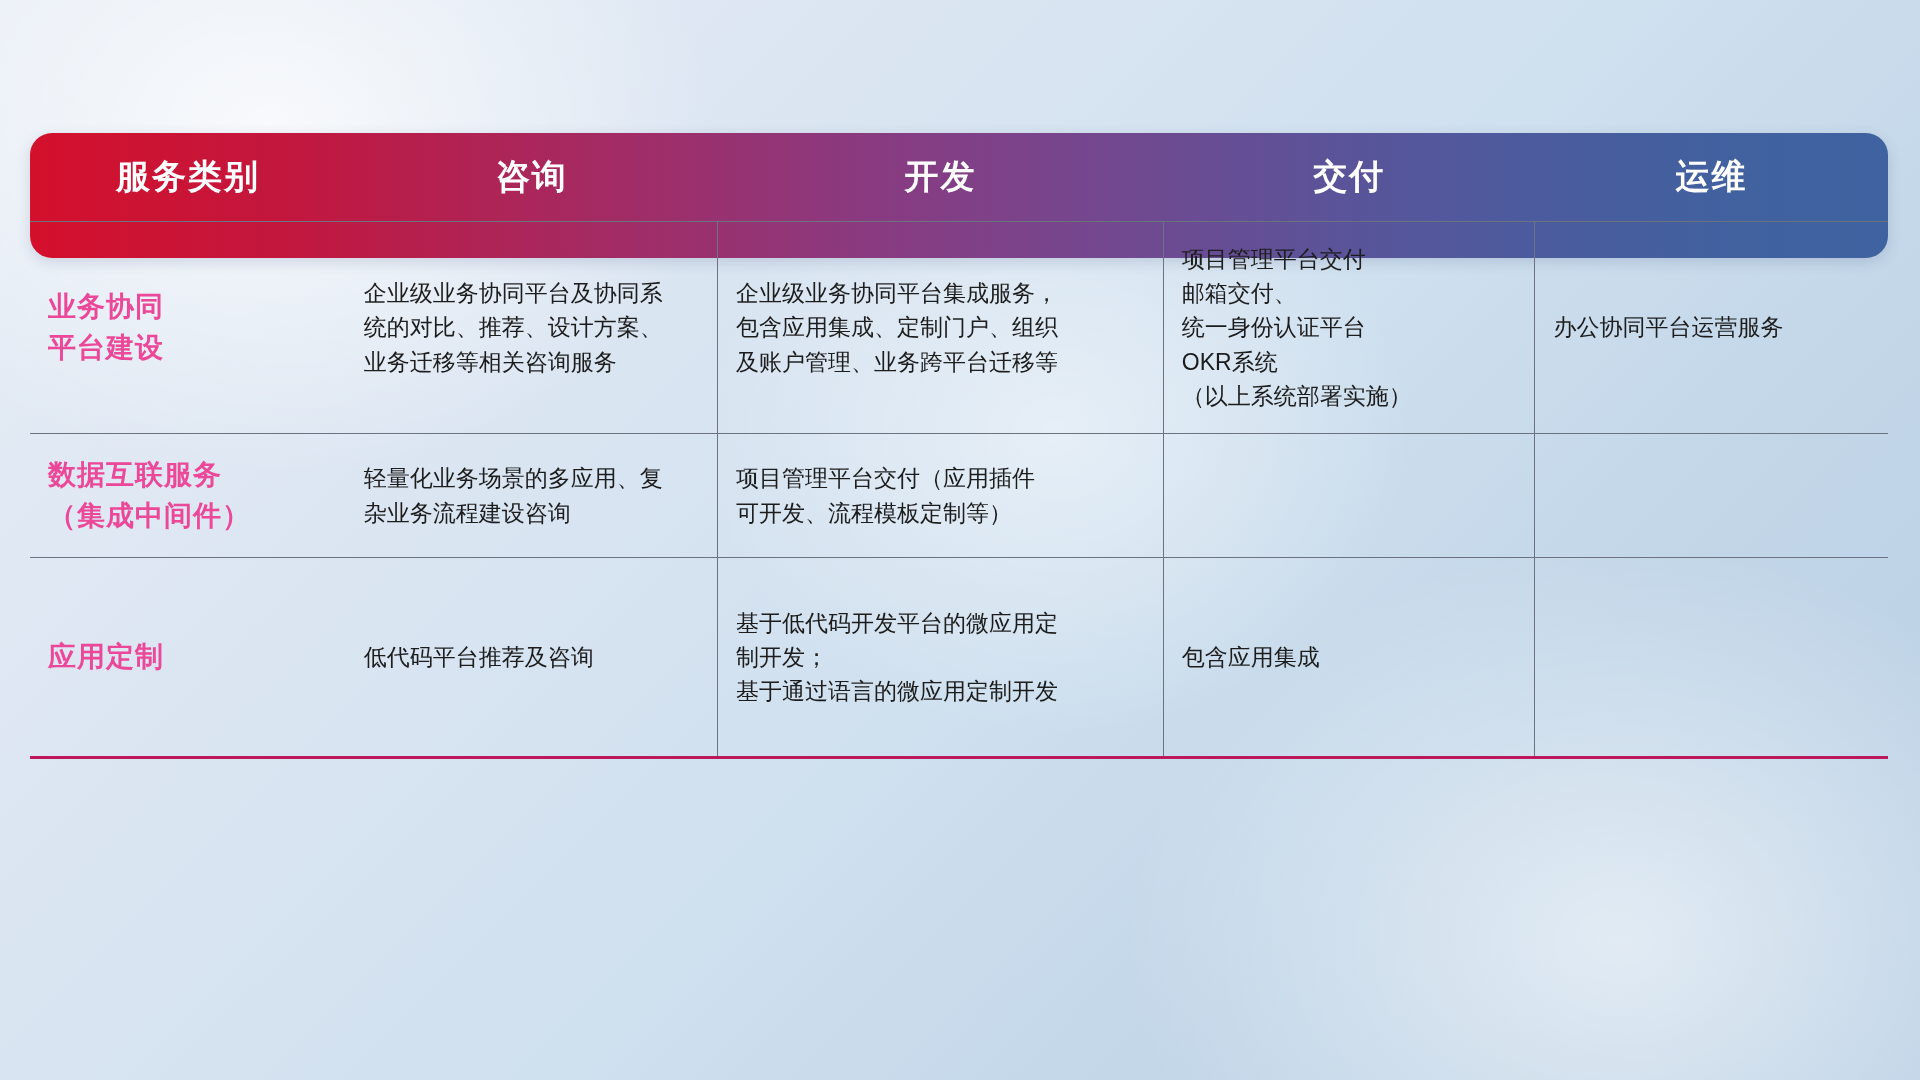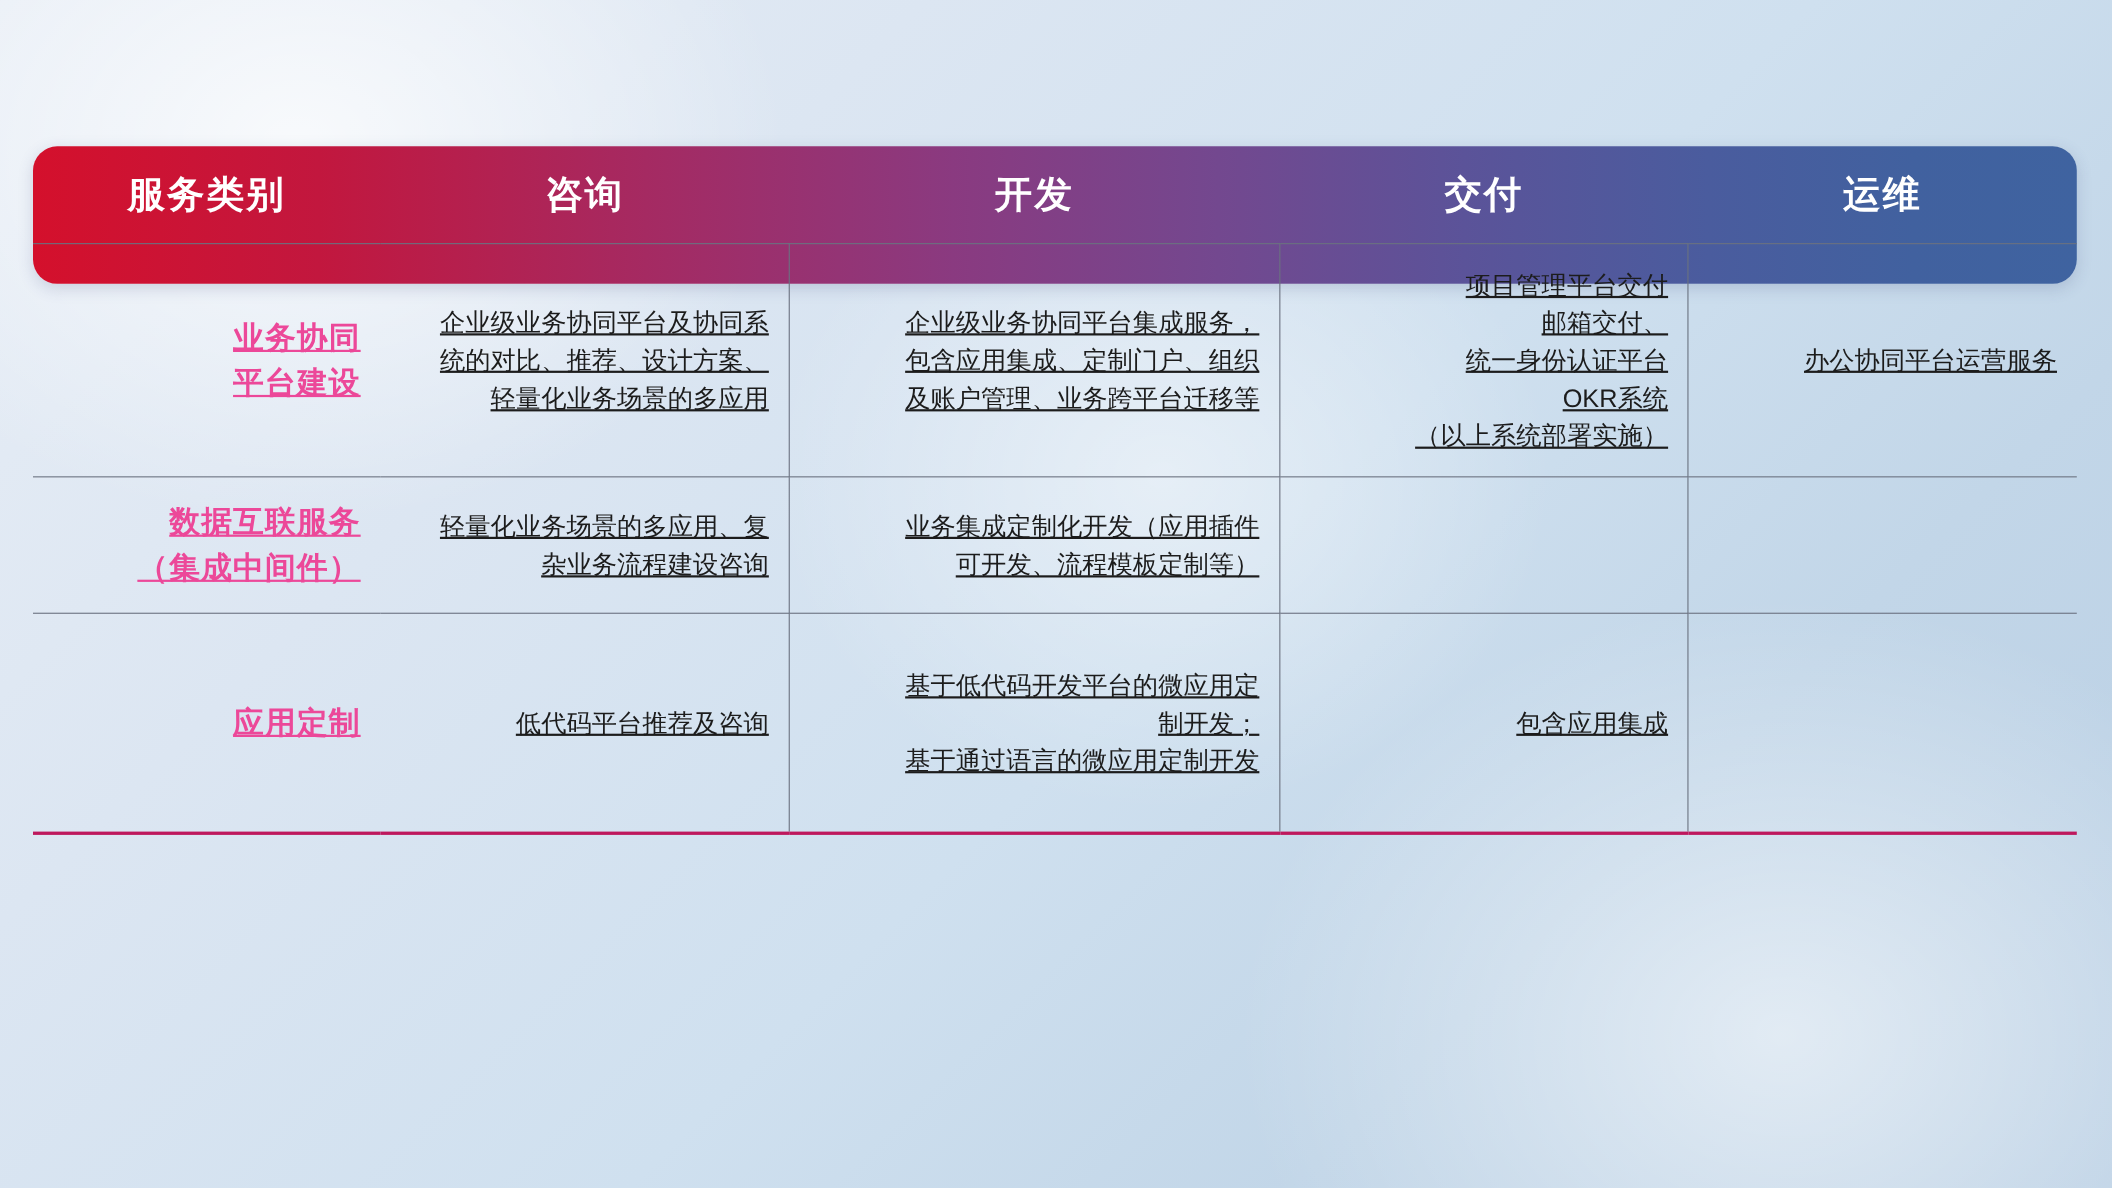--- a/index.html
+++ b/index.html
@@ -75,26 +75,25 @@
     box-shadow: 0 4px 14px rgba(60,70,120,0.18);
   }
 
   
   tbody td {
     border: 1px solid #6b7280;
     border-left: none;
     border-right: none;
     padding: 13px 18px;
     vertical-align: middle;
-    text-align: right;
+    text-align: left;
     font-size: 23px;
     line-height: 1.48;
     color: #1c1c1c;
     background: transparent;
-    text-decoration: underline;
   }
   tbody td.vsep-right { border-right: 1px solid #6b7280; }
 
   tbody tr:last-child td { border-bottom: 3px solid #be185d; }
 
   td.cat-cell {
     color: #ec4899;
     font-weight: bold;
     font-size: 28px;
     line-height: 1.45;
@@ -139,37 +138,37 @@
         <th>交付</th>
         <th>运维</th>
       </tr>
     </thead>
     <tbody>
       <tr class="row-h1">
         <td class="cat-cell multiline">业务协同
 平台建设</td>
         <td class="multiline vsep-right">企业级业务协同平台及协同系
 统的对比、推荐、设计方案、
-轻量化业务场景的多应用</td>
+业务迁移等相关咨询服务</td>
         <td class="multiline vsep-right">企业级业务协同平台集成服务，
 包含应用集成、定制门户、组织
 及账户管理、业务跨平台迁移等</td>
         <td class="multiline vsep-right">项目管理平台交付
 邮箱交付、
 统一身份认证平台
 OKR系统
 （以上系统部署实施）</td>
         <td class="multiline">办公协同平台运营服务</td>
       </tr>
       <tr class="row-h2">
         <td class="cat-cell multiline">数据互联服务
 （集成中间件）</td>
         <td class="multiline vsep-right">轻量化业务场景的多应用、复
 杂业务流程建设咨询</td>
-        <td class="multiline vsep-right">业务集成定制化开发（应用插件
+        <td class="multiline vsep-right">项目管理平台交付（应用插件
 可开发、流程模板定制等）</td>
         <td class="multiline vsep-right"></td>
         <td class="multiline"></td>
       </tr>
       <tr class="row-h3">
         <td class="cat-cell multiline">应用定制</td>
         <td class="multiline vsep-right">低代码平台推荐及咨询</td>
         <td class="multiline vsep-right">基于低代码开发平台的微应用定
 制开发；
 基于通过语言的微应用定制开发</td>

